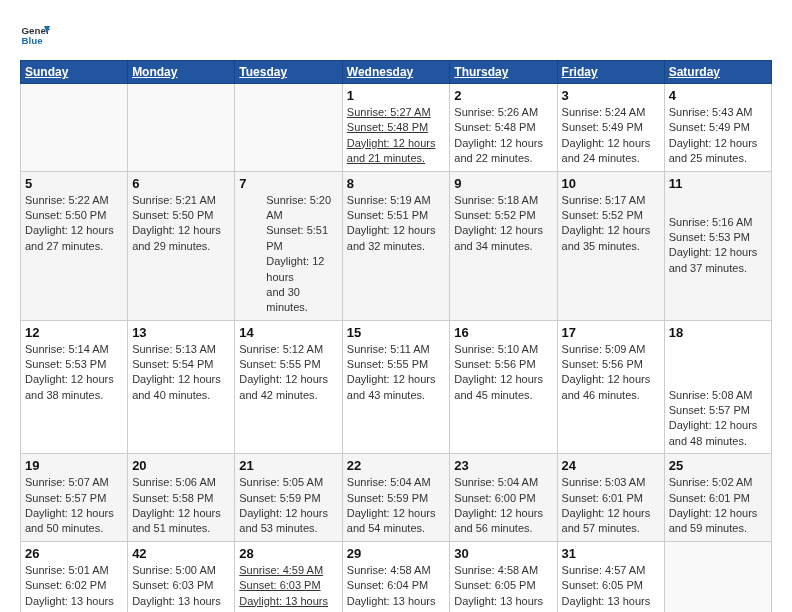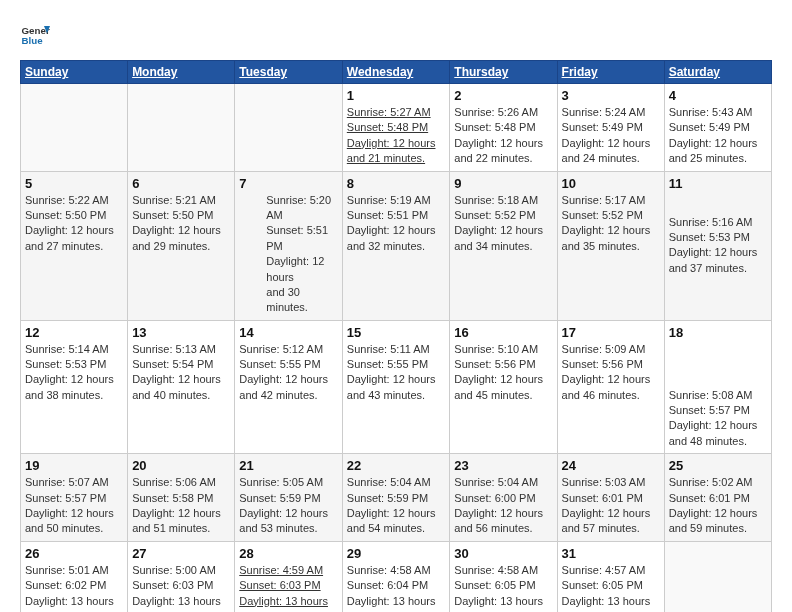--- a/index.html
+++ b/index.html
@@ -297,21 +297,21 @@
       </tr>
       <tr>
         <td>
           <span class="day-number">26</span>
           <div class="day-info" style="white-space: pre-line;">Sunrise: 5:01 AM
 Sunset: 6:02 PM
 Daylight: 13 hours
 and 1 minute.</div>
         </td>
         <td>
-          <span class="day-number">27</span>
+          <span class="day-number">42</span>
           <div class="day-info" style="white-space: pre-line;">Sunrise: 5:00 AM
 Sunset: 6:03 PM
 Daylight: 13 hours
 and 2 minutes.</div>
         </td>
         <td>
           <span class="day-number">28</span>
           <div class="day-info" style="white-space: pre-line; text-decoration: underline;">Sunrise: 4:59 AM
 Sunset: 6:03 PM
 Daylight: 13 hours

